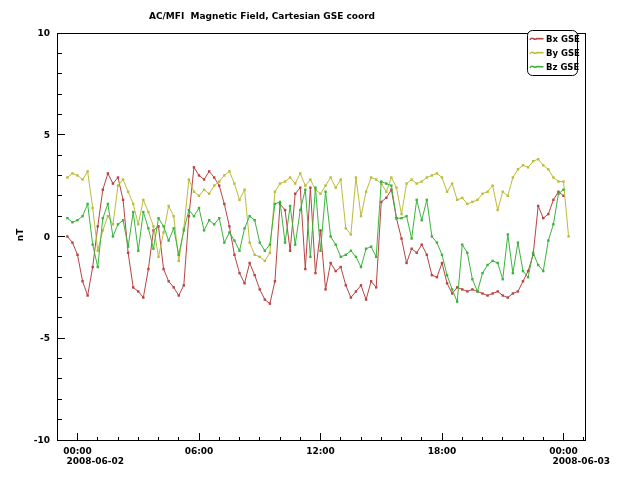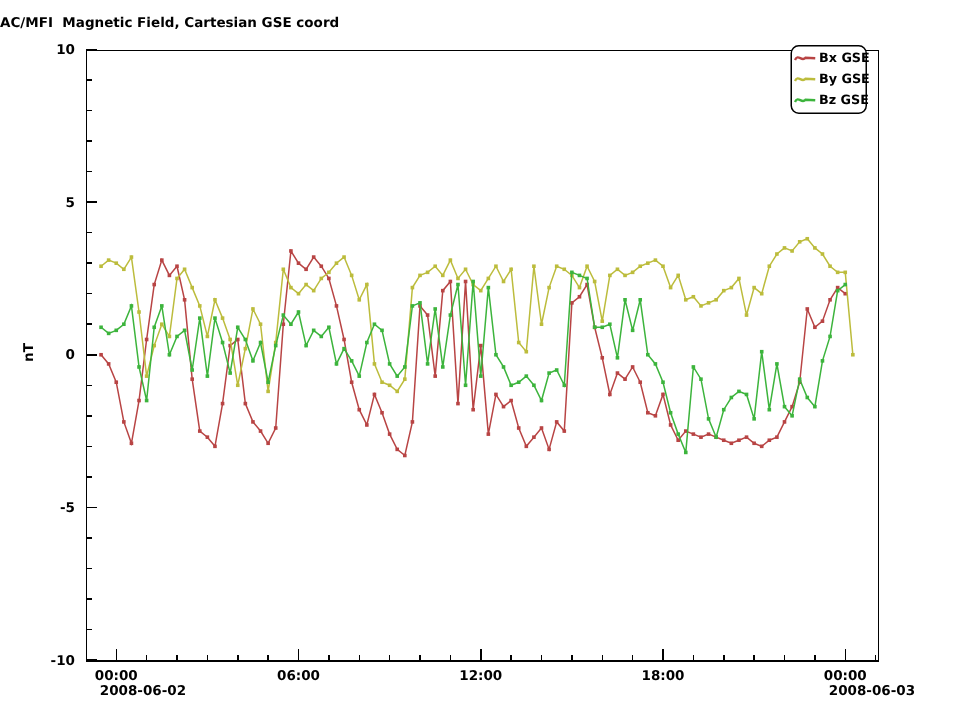--- a/index.html
+++ b/index.html
@@ -1,19 +1,19 @@
 <!DOCTYPE html>
 <html><head>
 <meta charset="utf-8">
 <style>
   html,body{margin:0;padding:0;background:#fff;}
   .fig{position:relative;width:640px;height:480px;background:#ffffff;overflow:hidden;
        font-family:"DejaVu Sans",sans-serif;}
   .fig svg{position:absolute;left:0;top:0;}
-  .title{position:absolute;top:11px;left:0;width:524px;text-align:left;
+  .title{position:absolute;top:11px;left:0;width:524px;text-align:center;
          font:bold 9px "DejaVu Sans",sans-serif;color:#000;white-space:pre;}
   .ylab{position:absolute;left:14px;top:230px;font:bold 9px "DejaVu Sans",sans-serif;
         color:#000;transform:rotate(-90deg);transform-origin:center;}
   .tick{font-family:"DejaVu Sans",sans-serif;font-size:9px;font-weight:bold;fill:#000;}
   .leg{font-family:"DejaVu Sans",sans-serif;font-size:8.5px;font-weight:bold;fill:#000;}
 </style>
 </head>
 <body>
 
 <div class="fig">

